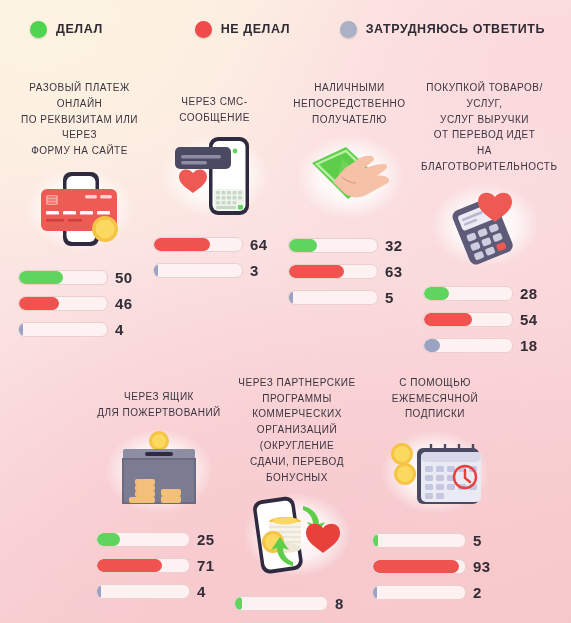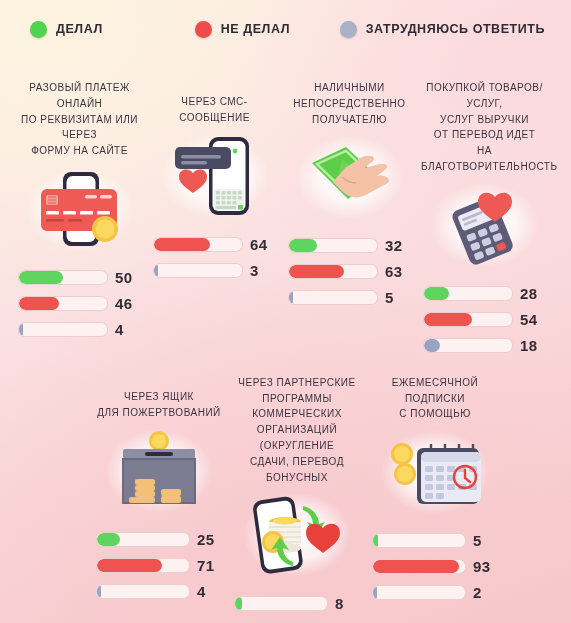--- a/index.html
+++ b/index.html
@@ -392,22 +392,22 @@
             <div class="fill grey" style="width: 5%;"></div>
           </div>
           <span class="val">5</span>
         </div>
       </div>
     </div>
 
     <div class="card">
       <div class="card-title">
         <span>
+          <span>С ПОМОЩЬЮ</span>
           <span>ЕЖЕМЕСЯЧНОЙ ПОДПИСКИ</span>
-          <span>С ПОМОЩЬЮ</span>
         </span>
       </div>
       <div class="art">
         <div class="art-glow"></div>
         <svg width="104" height="80" viewBox="0 0 104 80">
           <circle cx="19" cy="22" r="11" fill="#f6c445"></circle>
           <circle cx="19" cy="22" r="8" fill="#fbd85f"></circle>
           <circle cx="22" cy="42" r="11" fill="#f6c445"></circle>
           <circle cx="22" cy="42" r="8" fill="#fbd85f"></circle>
           <rect x="34" y="16" width="62" height="56" rx="6" fill="#4b4a63"></rect>

